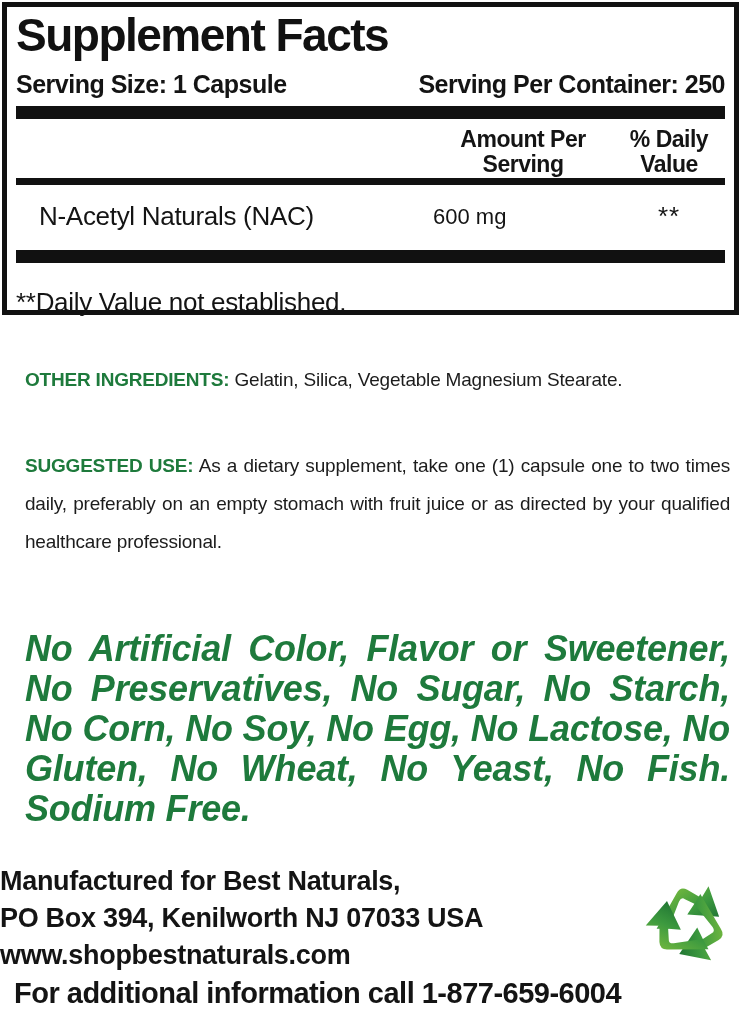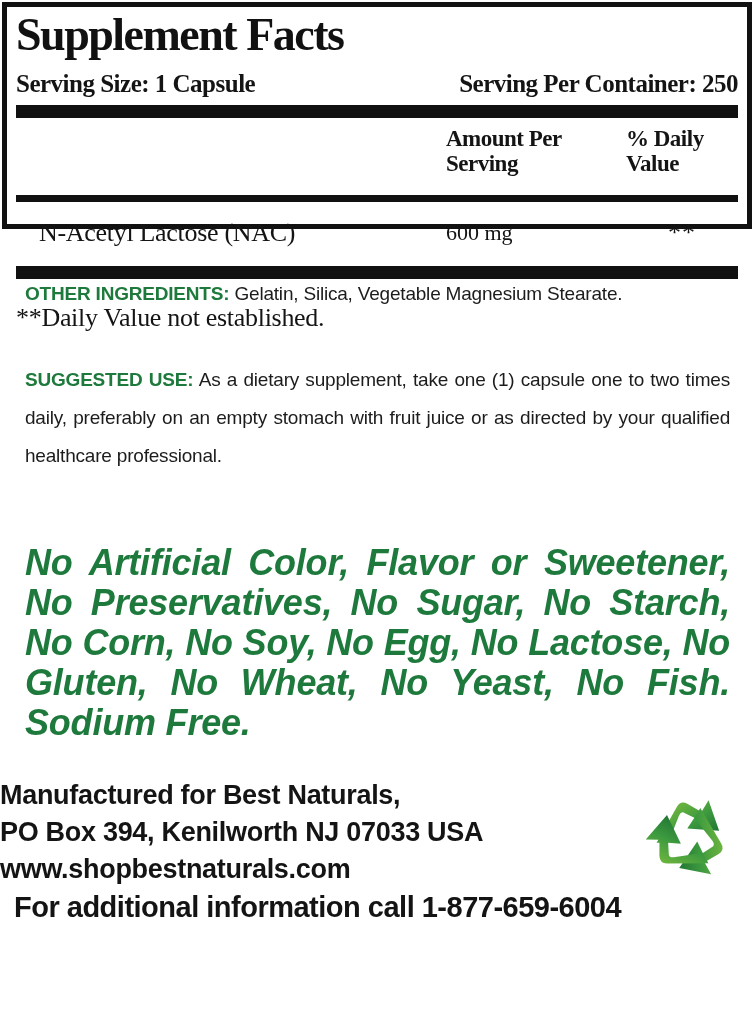--- a/index.html
+++ b/index.html
@@ -5,26 +5,25 @@
   :root{
     --green:#1e7a3c;
     --ink:#141414;
   }
   *{box-sizing:border-box;margin:0;padding:0;}
   html,body{width:755px;height:1024px;background:#ffffff;overflow:hidden;}
   body{font-family:"Liberation Sans","DejaVu Sans",sans-serif;color:var(--ink);}
 
   
   .facts-box{
-    margin:2px 3px 0 2px;
+    margin:2px 16px 0 2px;
     border:5px solid #111;
-    height:227px;
+    height:313px;
     padding:2px 9px 0 9px;
     background:#fff;
-    font-family:Liberation Serif, serif;
   }
   .facts-title{
     font-size:46px;
     font-weight:bold;
     letter-spacing:-1.5px;
     line-height:52px;
     color:#111;
   }
   .serving-row{
     display:flex;
@@ -33,23 +32,24 @@
     font-weight:bold;
     margin-top:9px;
     letter-spacing:-0.5px;
   }
   .bar{height:13px;background:#111;}
   .bar-1{margin-top:7px;}
   .facts-grid{display:grid;grid-template-columns:1fr 180px 112px;}
   .col-head{
     font-size:23px;
     font-weight:bold;
+    text-align:center;
     line-height:25px;
     padding-top:8px;
-    padding-bottom:19px;
+    padding-bottom:1px;
     letter-spacing:-0.5px;
   }
   .col-head span{display:block;}
   .header-rule{height:7px;background:#111;}
   .ing-row{padding-top:16px;padding-bottom:18px;align-items:center;}
   .ing-name{font-size:26px;padding-left:23px;letter-spacing:-0.3px;}
   .ing-amount{font-size:22px;text-align:left;}
   .ing-dv{font-size:26px;text-align:center;letter-spacing:1px;}
   .footnote{font-size:26px;padding-top:24px;letter-spacing:-0.3px;}
 
@@ -120,21 +120,21 @@
       <span>Serving</span>
     </div>
     <div class="col-head">
       <span>% Daily</span>
       <span>Value</span>
     </div>
   </div>
   <div class="header-rule"></div>
 
   <div class="facts-grid ing-row">
-    <div class="ing-name">N-Acetyl Lactose (NAC)</div>
+    <div class="ing-name">N-Acetyl Naturals (NAC)</div>
     <div class="ing-amount">600 mg</div>
     <div class="ing-dv">**</div>
   </div>
   <div class="bar"></div>
 
   <div class="footnote">**Daily Value not established.</div>
 </div>
 
 <p class="para other-para">
   <span class="green-label">OTHER INGREDIENTS:</span>

